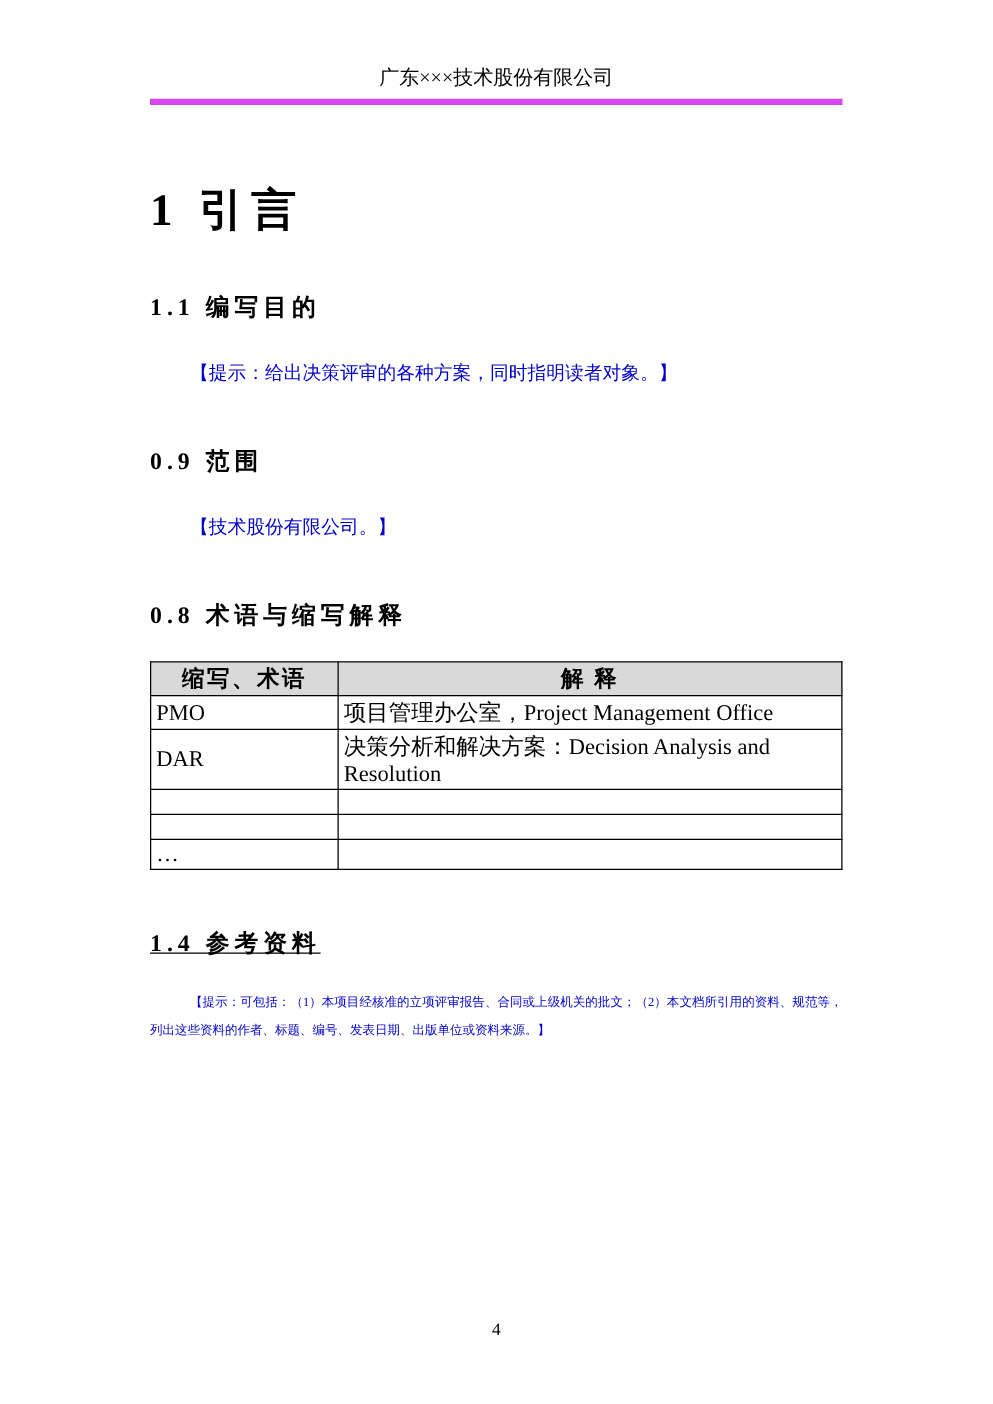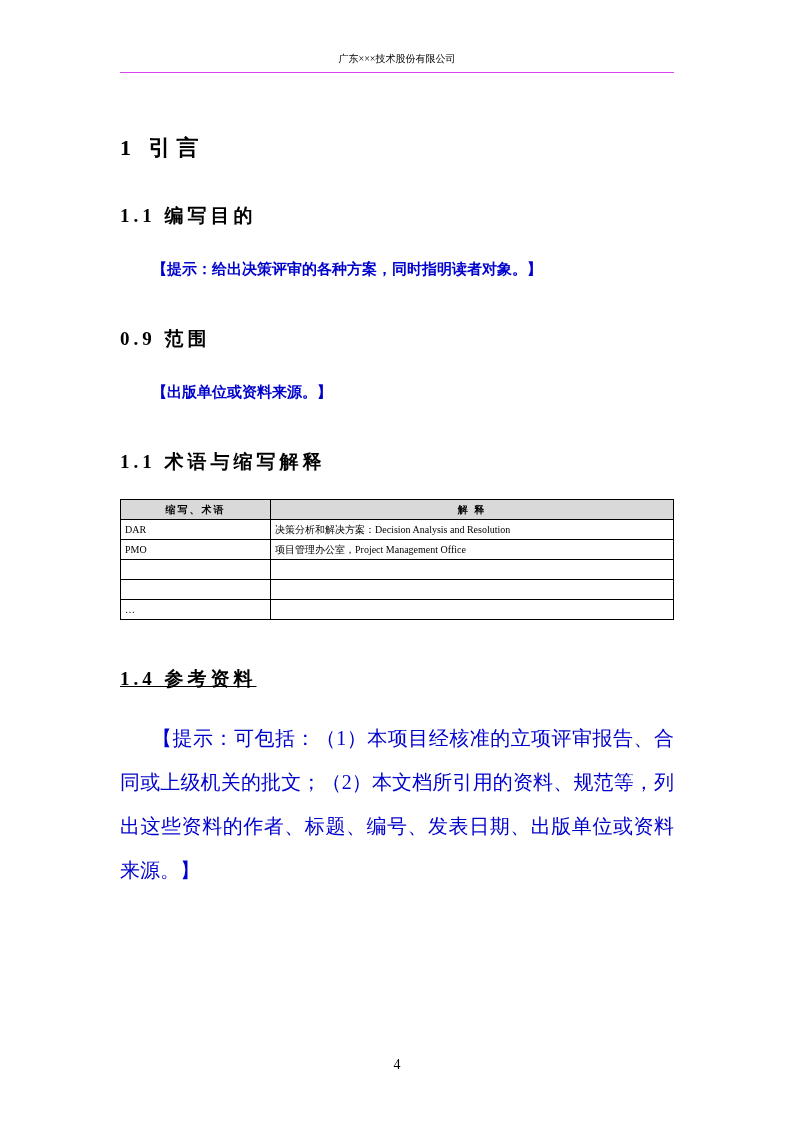--- a/index.html
+++ b/index.html
@@ -14,63 +14,62 @@
       font-family: "SimSun", "宋体", serif;
       position: relative;
     }
     .page {
       width: 100%;
       height: 100%;
       padding: 0 120px;
     }
     .header {
       text-align: center;
-      font-size: 10px;
+      font-size: 16px;
       padding-top: 52px;
       padding-bottom: 6px;
-      border-bottom: 1px solid #d946ef;
+      border-bottom: 5px solid #d946ef;
     }
     .h1 {
-      font-size: 22px;
+      font-size: 36px;
       font-weight: bold;
       margin-top: 60px;
       margin-bottom: 40px;
       letter-spacing: 6px;
     }
     .h2 {
       font-size: 19px;
       font-weight: bold;
       margin-top: 40px;
       margin-bottom: 24px;
       letter-spacing: 4px;
     }
     .hint {
       color: #0000cc;
       font-size: 15px;
       margin-left: 32px;
       line-height: 2.2;
       margin-bottom: 10px;
-      font-weight: bold;
     }
     .hint-block {
       color: #0000cc;
-      font-size: 20px;
+      font-size: 10px;
       line-height: 2.2;
       text-indent: 32px;
       margin-bottom: 10px;
       text-align: justify;
     }
     .table {
       width: 100%;
       border-collapse: collapse;
       margin-top: 4px;
     }
     .table th, .table td {
       border: 1px solid #000;
-      font-size: 10px;
+      font-size: 18px;
       padding: 1px 4px;
       height: 20px;
       text-align: left;
       vertical-align: middle;
     }
     .table th {
       background: #d9d9d9;
       font-weight: bold;
       text-align: center;
       letter-spacing: 2px;
@@ -92,38 +91,38 @@
 
 <div class="page">
   <div class="header">广东×××技术股份有限公司</div>
 
   <h1 class="h1">1 引言</h1>
 
   <h2 class="h2">1.1 编写目的</h2>
   <p class="hint">【提示：给出决策评审的各种方案，同时指明读者对象。】</p>
 
   <h2 class="h2">0.9 范围</h2>
-  <p class="hint">【出版单位或资料来源。】</p>
+  <p class="hint">【技术股份有限公司。】</p>
 
-  <h2 class="h2">1.1 术语与缩写解释</h2>
+  <h2 class="h2">0.8 术语与缩写解释</h2>
   <table class="table">
     <thead>
       <tr>
         <th class="col1">缩写、术语</th>
         <th>解 释</th>
       </tr>
     </thead>
     <tbody>
       <tr>
+        <td class="col1">PMO</td>
+        <td>项目管理办公室，Project Management Office</td>
+      </tr>
+      <tr>
         <td class="col1">DAR</td>
         <td>决策分析和解决方案：Decision Analysis and Resolution</td>
-      </tr>
-      <tr>
-        <td class="col1">PMO</td>
-        <td>项目管理办公室，Project Management Office</td>
       </tr>
       <tr>
         <td class="col1"></td>
         <td></td>
       </tr>
       <tr>
         <td class="col1"></td>
         <td></td>
       </tr>
       <tr>

